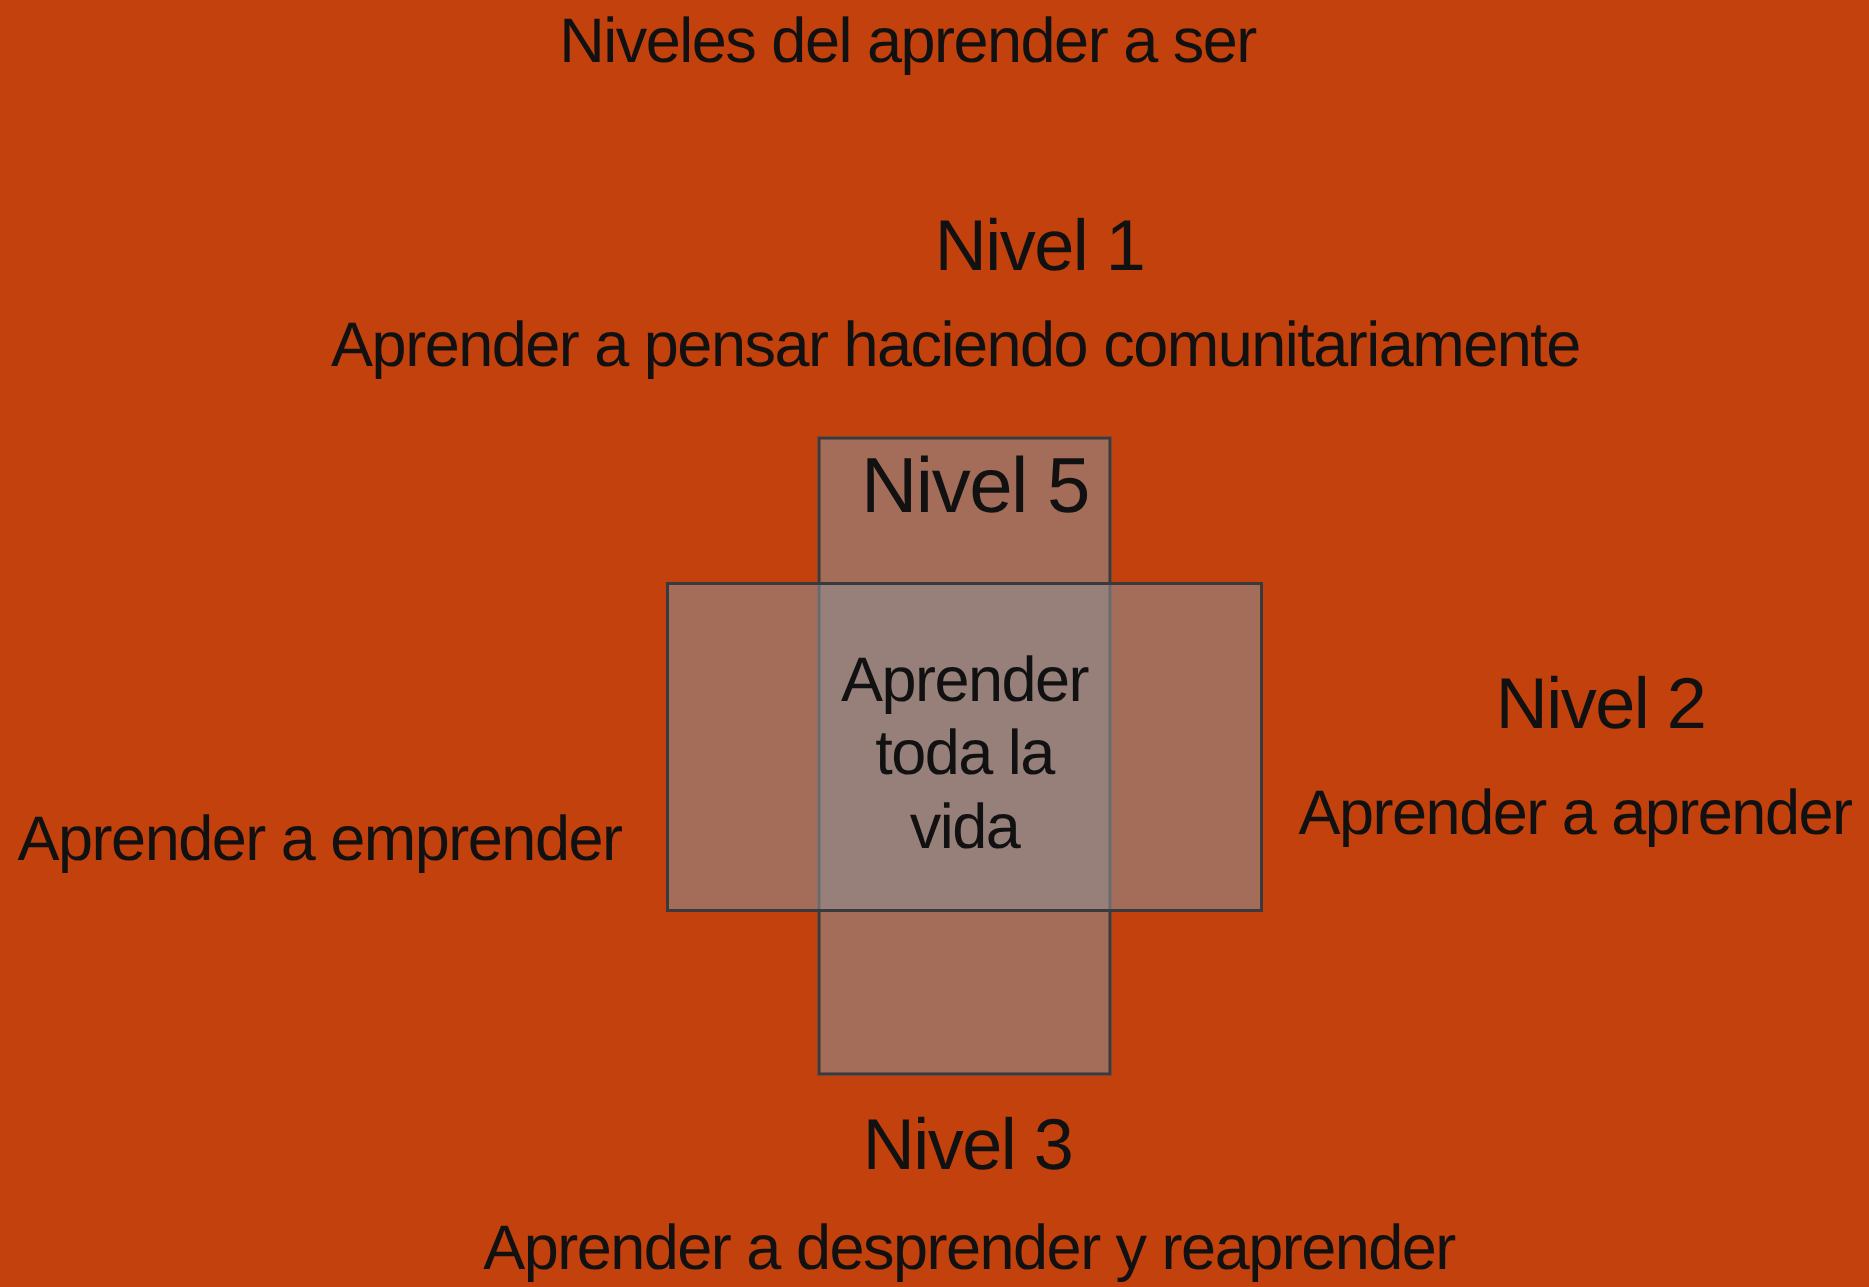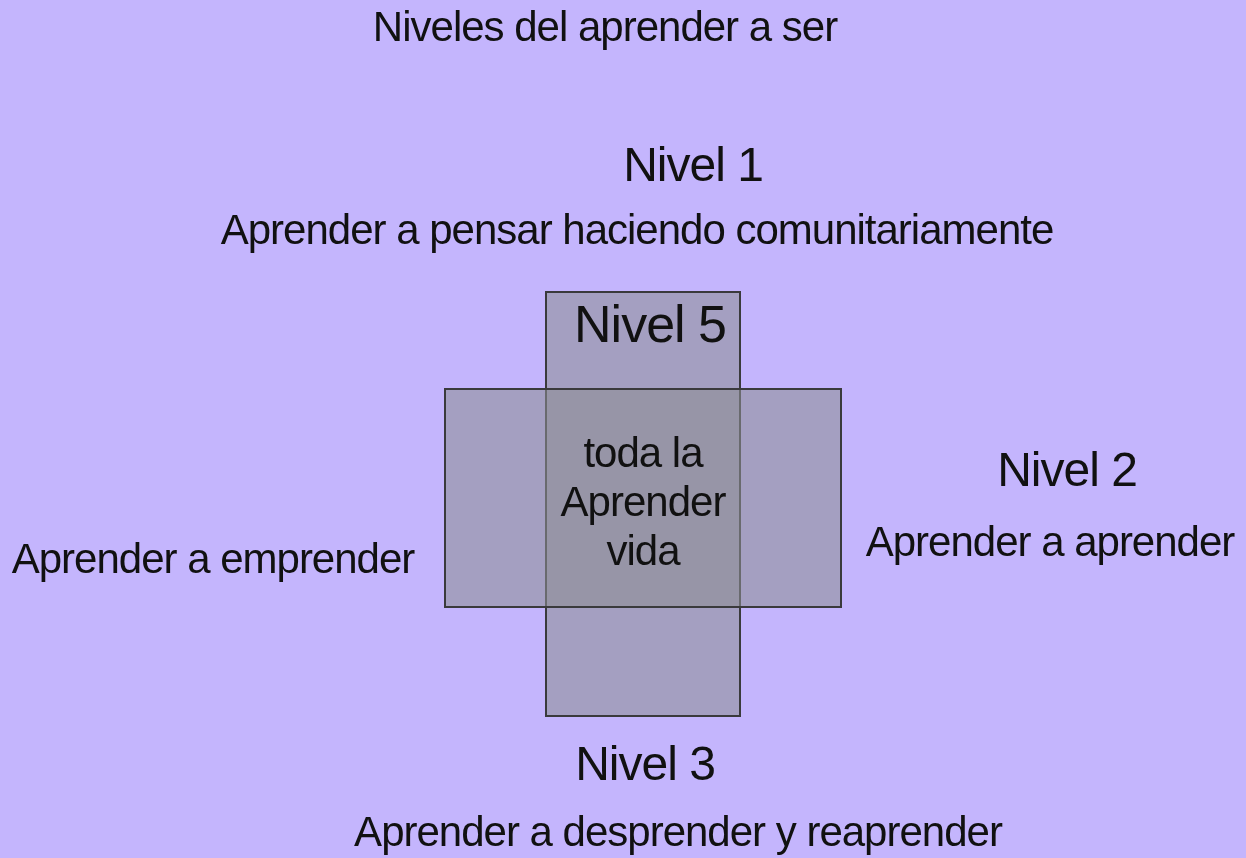--- a/index.html
+++ b/index.html
@@ -4,21 +4,21 @@
 <style>
   html, body {
     margin: 0;
     padding: 0;
     background: #ffffff;
   }
   .canvas {
     position: relative;
     width: 1246px;
     height: 858px;
-    background: #c4b5fd;
+    background: #c2410c;
     overflow: hidden;
     font-family: "Liberation Sans", sans-serif;
     color: #111111;
   }
   .rect {
     position: absolute;
     box-sizing: border-box;
     background: rgba(141, 143, 147, 0.57);
     border: 2px solid #3a3a3c;
   }
@@ -70,43 +70,43 @@
     line-height: 49px;
     letter-spacing: -1px;
     z-index: 4;
     white-space: nowrap;
   }
   .pos-n1 { left: 681px; top: 141px; margin-left: 12px; }
   .pos-d1 { left: 637px; top: 209px; }
   .pos-n2 { left: 1067px; top: 446px; }
   .pos-d2 { left: 1050px; top: 521px; }
   .pos-n3 { left: 645px; top: 740px; }
-  .pos-d3 { left: 678px; top: 811px; }
+  .pos-d3 { left: 646px; top: 811px; }
   .pos-n4 { left: 208px; top: 446px; }
   .pos-d4 { left: 213px; top: 538px; }
 </style>
 </head>
 <body>
 
 <div class="canvas">
 
   <div class="txt title">Niveles del aprender a ser</div>
 
   <div class="rect vrect"></div>
 
   <div class="rect hrect"></div>
 
   <div class="txt lvl pos-n1">Nivel 1</div>
   <div class="txt desc pos-d1">Aprender a pensar haciendo comunitariamente</div>
 
   <div class="txt n5">Nivel 5</div>
 
   <div class="center-text">
+    <div>Aprender</div>
     <div>toda la</div>
-    <div>Aprender</div>
     <div>vida</div>
   </div>
 
   <div class="txt desc pos-d4">Aprender a emprender</div>
 
   <div class="txt lvl pos-n2">Nivel 2</div>
   <div class="txt desc pos-d2">Aprender a aprender</div>
 
   <div class="txt lvl pos-n3">Nivel 3</div>
   <div class="txt desc pos-d3">Aprender a desprender y reaprender</div>

